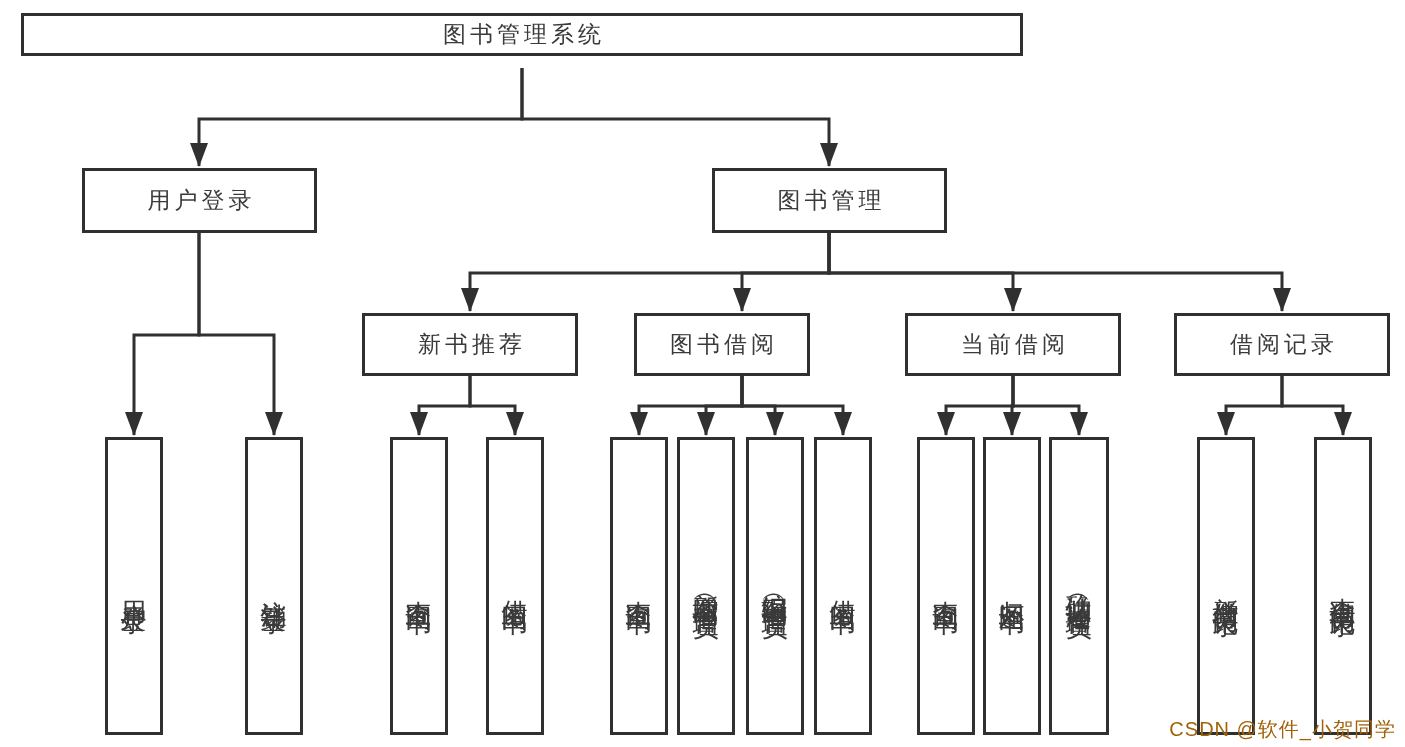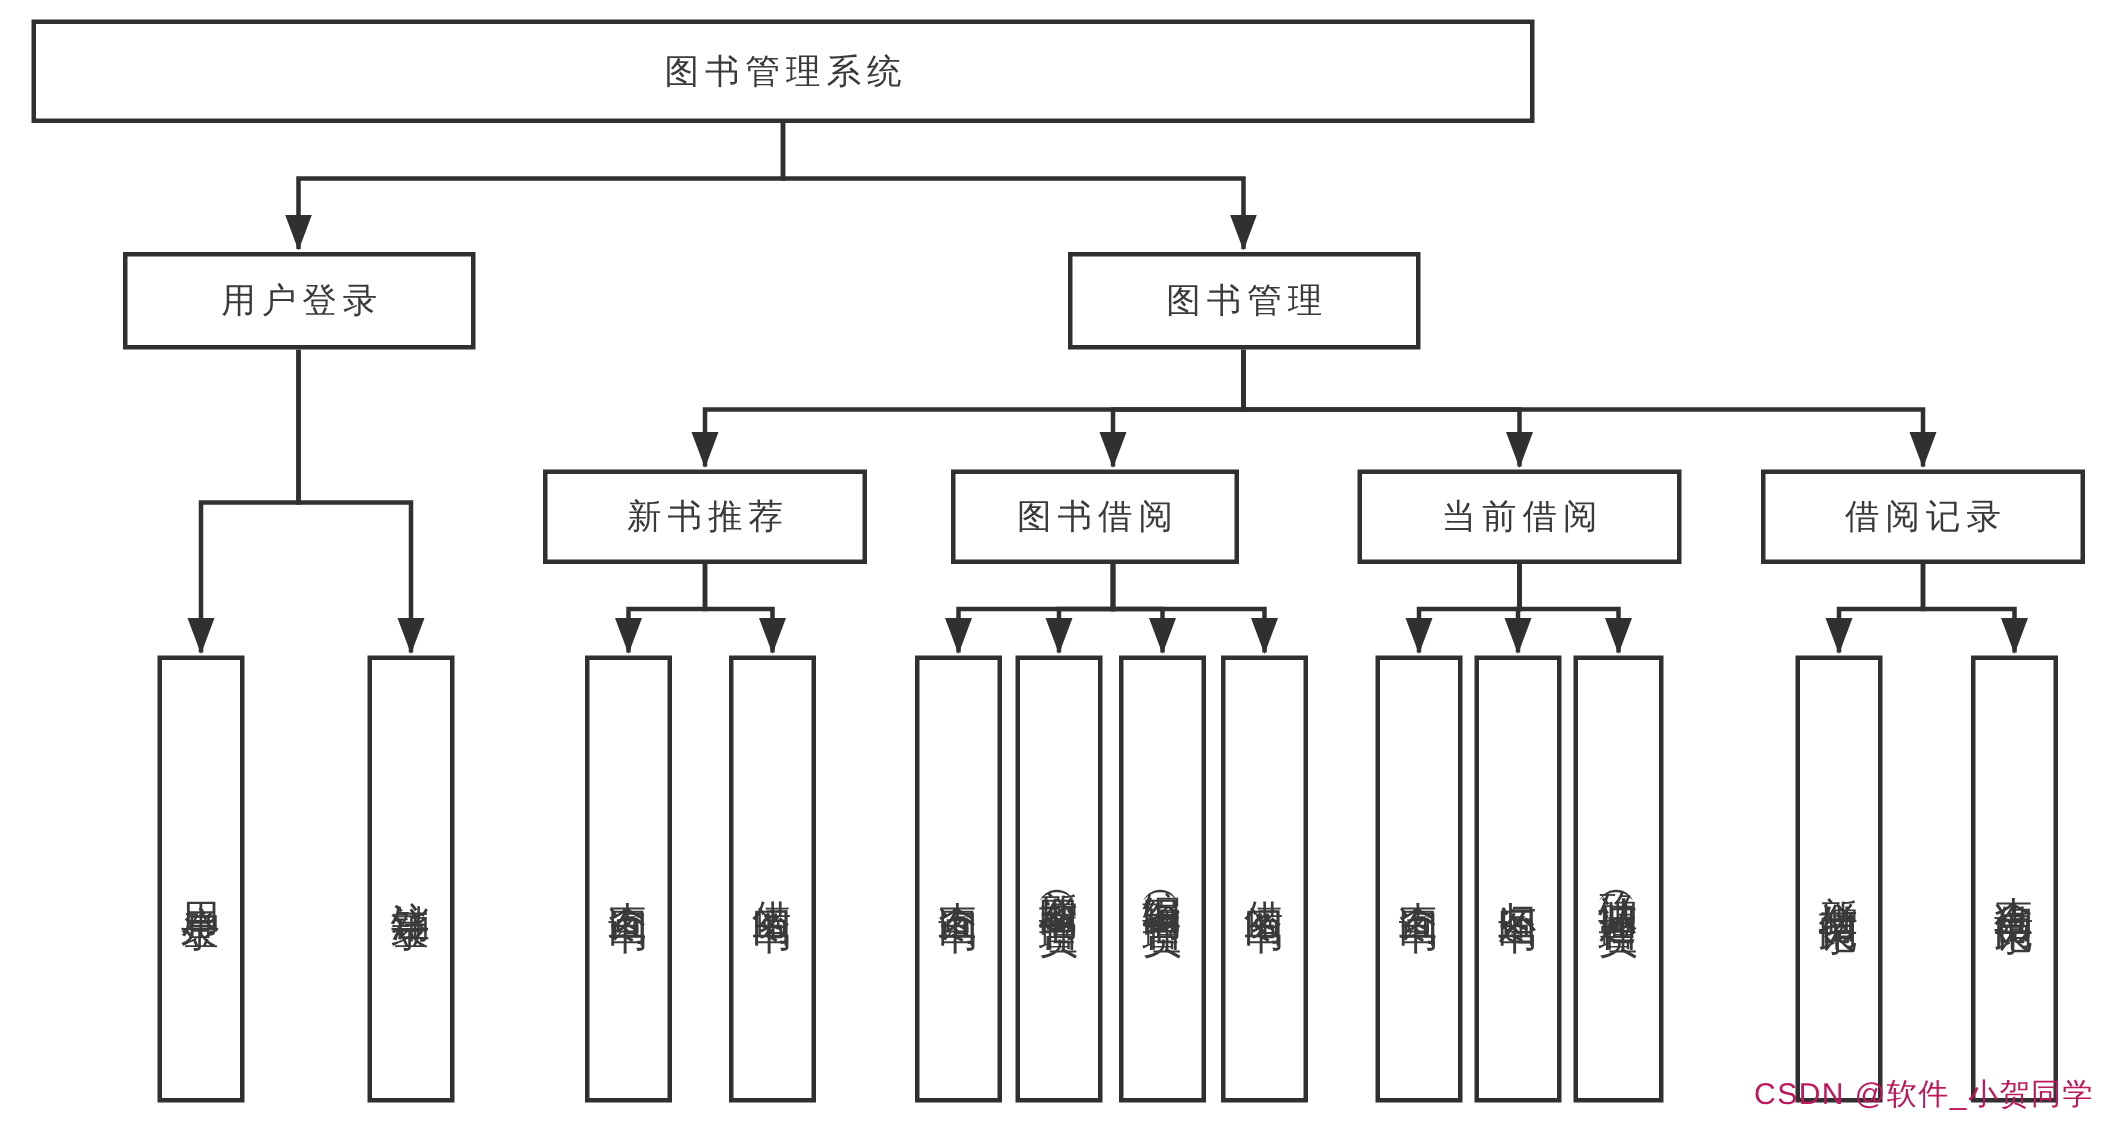--- a/index.html
+++ b/index.html
@@ -38,21 +38,21 @@
     font-size: 26px;
     line-height: 1;
     letter-spacing: 3px;
     white-space: nowrap;
   }
   .watermark {
     position: absolute;
     right: 9px;
     bottom: 4px;
     font-size: 20px;
-    color: #be185d;
+    color: #a16207;
     letter-spacing: 1px;
     z-index: 10;
     white-space: nowrap;
   }
 </style>
 </head>
 <body>
 
 <div class="canvas">
 
@@ -85,35 +85,35 @@
 
       <path d="M1013,376 V406 H946 V435" marker-end="url(#arrow)"></path>
       <path d="M1013,376 V406 H1012 V435" marker-end="url(#arrow)"></path>
       <path d="M1013,376 V406 H1079 V435" marker-end="url(#arrow)"></path>
 
       <path d="M1282,376 V406 H1226 V435" marker-end="url(#arrow)"></path>
       <path d="M1282,376 V406 H1343 V435" marker-end="url(#arrow)"></path>
     </g>
   </svg>
 
-  <div class="box hbox" style="left:21px; top:13px; width:1002px; height:69px;text-align:right;">
+  <div class="box hbox" style="left:21px; top:13px; width:1002px; height:43px;text-align:right;">
     <span>图书管理系统</span>
   </div>
 
   <div class="box hbox" style="left:82px; top:168px; width:235px; height:65px;">
     <span>用户登录</span>
   </div>
   <div class="box hbox" style="left:712px; top:168px; width:235px; height:65px;">
     <span>图书管理</span>
   </div>
 
   <div class="box hbox" style="left:362px; top:313px; width:216px; height:63px;align-items:center;">
     <span>新书推荐</span>
   </div>
-  <div class="box hbox" style="left:634px; top:313px; width:192px; height:63px;">
+  <div class="box hbox" style="left:634px; top:313px; width:176px; height:63px;">
     <span>图书借阅</span>
   </div>
   <div class="box hbox" style="left:1174px; top:313px; width:216px; height:63px;">
     <span>借阅记录</span>
   </div>
   <div class="box hbox" style="left:905px; top:313px; width:216px; height:63px;">
     <span>当前借阅</span>
   </div>
 
   <div class="box vbox" style="left:105px; top:437px; width:58px; height:298px;">

